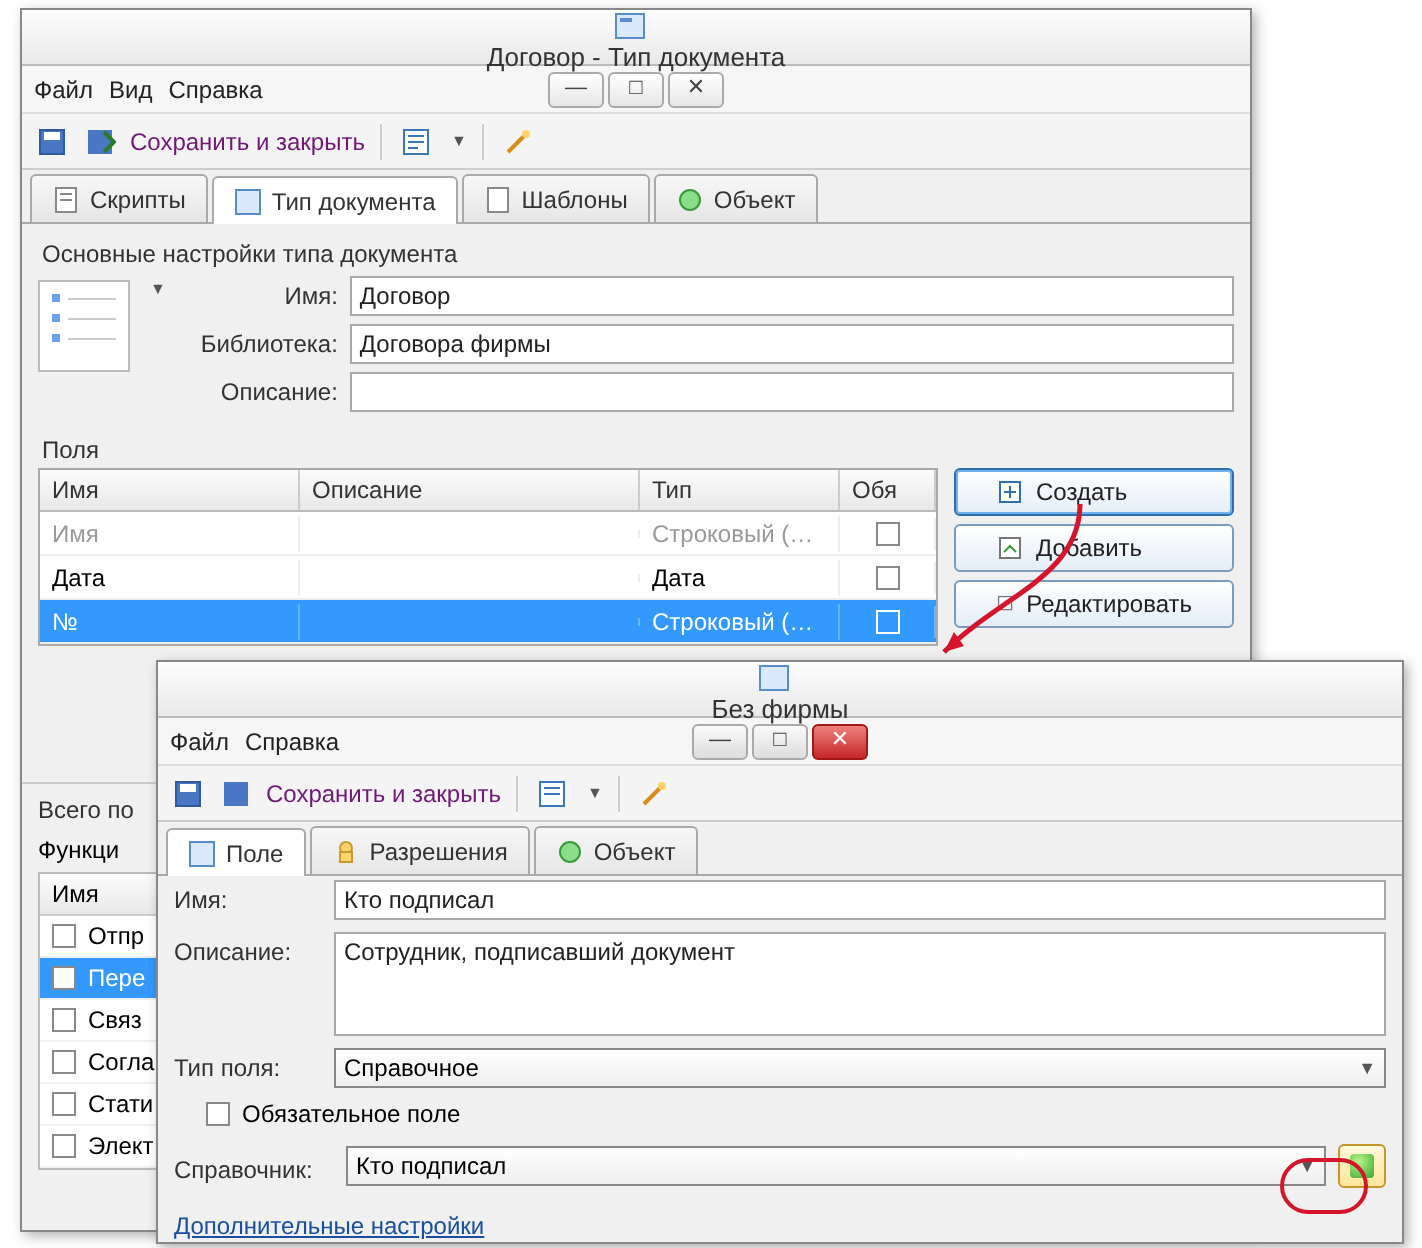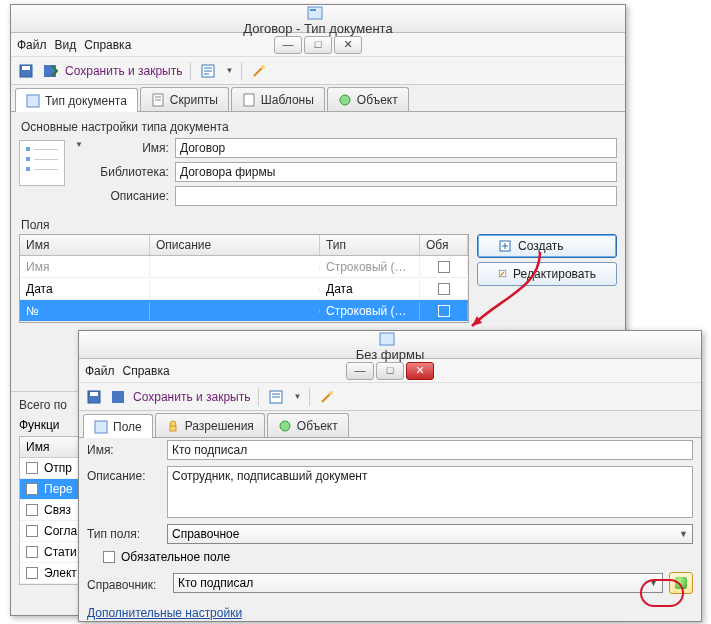--- a/index.html
+++ b/index.html
@@ -137,32 +137,32 @@
     <span class="dropdown-caret">▼</span>
     <span class="tb-sep"></span>
     <span class="tb-icon">
         <svg class="ic" viewBox="0 0 16 16">
           <path d="M3 13 L11 5" stroke="#d98c1a" stroke-width="2"></path>
           <circle cx="12" cy="4" r="2" fill="#ffd36b"></circle>
         </svg>
       </span>
   </div>
   <div class="tabbar">
-    <div class="tab active">
-        <span class="ti"><svg viewBox="0 0 14 14">
-            <rect x="1" y="1" width="12" height="12" fill="#d9eaff" stroke="#5a8bce"></rect>
-          </svg></span>
-        <span>Тип документа</span>
-      </div>
     <div class="tab">
         <span class="ti"><svg viewBox="0 0 14 14">
             <rect x="2" y="1" width="10" height="12" fill="#fff" stroke="#888"></rect>
             <path d="M4 4h6M4 7h6" stroke="#888"></path>
           </svg></span>
         <span>Скрипты</span>
+      </div>
+    <div class="tab active">
+        <span class="ti"><svg viewBox="0 0 14 14">
+            <rect x="1" y="1" width="12" height="12" fill="#d9eaff" stroke="#5a8bce"></rect>
+          </svg></span>
+        <span>Тип документа</span>
       </div>
     <div class="tab">
         <span class="ti"><svg viewBox="0 0 14 14">
             <rect x="2" y="1" width="10" height="12" fill="#fff" stroke="#888"></rect>
           </svg></span>
         <span>Шаблоны</span>
       </div>
     <div class="tab">
         <span class="ti"><svg viewBox="0 0 14 14">
             <circle cx="7" cy="7" r="5" fill="#8bdc8b" stroke="#3a9a3a"></circle>
@@ -230,20 +230,27 @@
             </div>
         </div>
       </div>
       <div class="side-btns">
         <div class="wbtn primary">
             <span class="bi"><svg viewBox="0 0 14 14">
                 <rect x="2" y="2" width="10" height="10" fill="#fff" stroke="#2f6fb0"></rect>
                 <path d="M7 4v6M4 7h6" stroke="#2f6fb0"></path>
               </svg></span>
             <span>Создать</span>
+          </div>
+        <div class="wbtn">
+            <span class="bi"><svg viewBox="0 0 14 14">
+                <rect x="2" y="2" width="10" height="10" fill="#fff" stroke="#777"></rect>
+                <path d="M4 9l3-3 3 3" fill="none" stroke="#3a9a3a"></path>
+              </svg></span>
+            <span>Добавить</span>
           </div>
         <div class="wbtn">
             <span class="bi"><svg viewBox="0 0 14 14">
                 <rect x="2" y="2" width="10" height="10" fill="#fff" stroke="#777"></rect>
                 <path d="M4 10l5-5" stroke="#d98c1a" stroke-width="2"></path>
               </svg></span>
             <span>Редактировать</span>
           </div>
       </div>
     </div>

